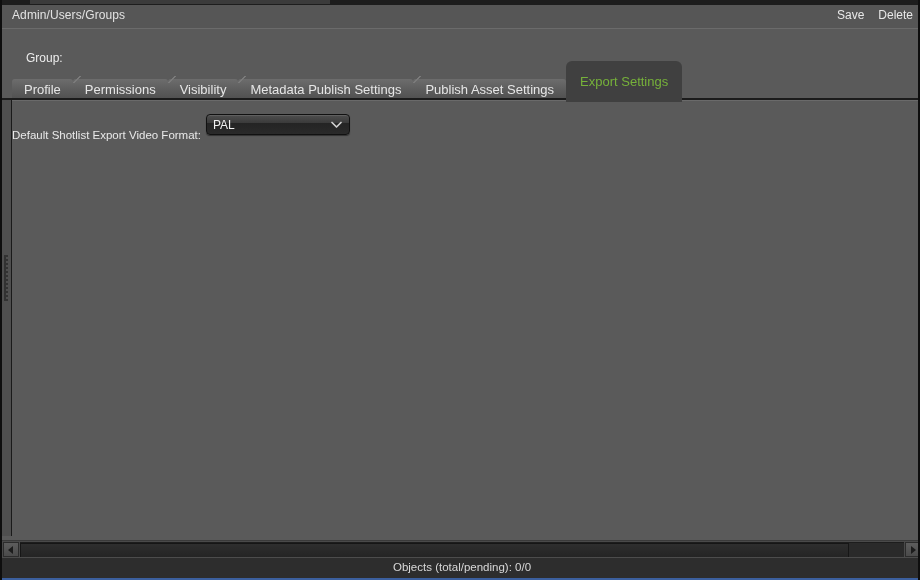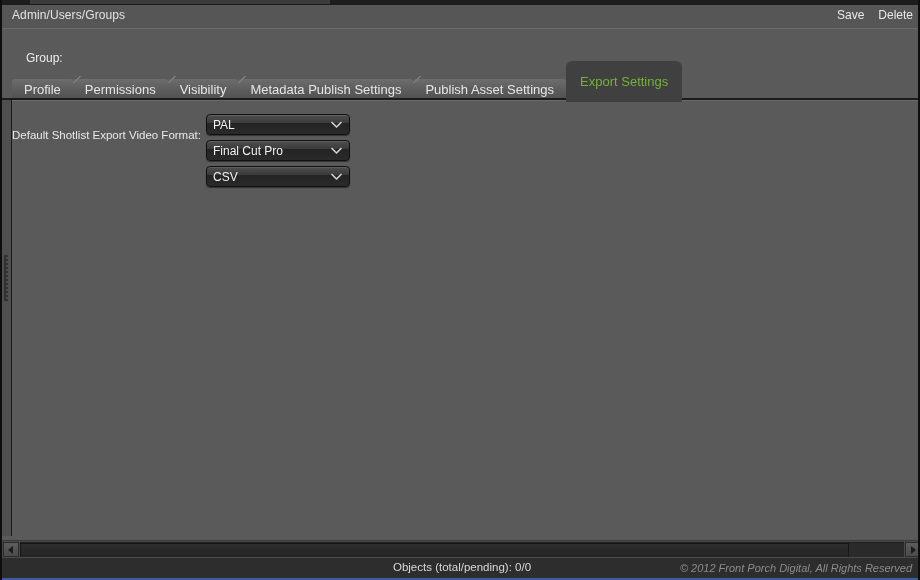--- a/index.html
+++ b/index.html
@@ -336,38 +336,22 @@
           <div class="combo field-combo">
             <span class="combo-text">PAL</span>
             <span class="combo-arrow">
               <svg width="11" height="8" viewBox="0 0 11 8">
                 <path d="M1 1.5 L5.5 6 L10 1.5" fill="none" stroke="#cfcfcf" stroke-width="1.7" stroke-linecap="round" stroke-linejoin="round"></path>
               </svg>
             </span>
           </div>
         </div>
         <div class="form-row" style="left: 0px; top: 39px; width: 920px;">
-          <div class="combo field-combo">
-            <span class="combo-text">Final Cut Pro</span>
-            <span class="combo-arrow">
-              <svg width="11" height="8" viewBox="0 0 11 8">
-                <path d="M1 1.5 L5.5 6 L10 1.5" fill="none" stroke="#cfcfcf" stroke-width="1.7" stroke-linecap="round" stroke-linejoin="round"></path>
-              </svg>
-            </span>
-          </div>
         </div>
         <div class="form-row" style="left: 0px; top: 65px; width: 920px;">
-          <div class="combo field-combo">
-            <span class="combo-text">CSV</span>
-            <span class="combo-arrow">
-              <svg width="11" height="8" viewBox="0 0 11 8">
-                <path d="M1 1.5 L5.5 6 L10 1.5" fill="none" stroke="#cfcfcf" stroke-width="1.7" stroke-linecap="round" stroke-linejoin="round"></path>
-              </svg>
-            </span>
-          </div>
         </div>
       </div>
   </div>
 
   <div class="splitter">
     <div class="splitter-grip"></div>
   </div>
 
   <div class="hscroll">
     <div class="hs-track">
@@ -384,17 +368,16 @@
       <span>
         <svg width="6" height="8" viewBox="0 0 6 8">
             <path d="M1 0 L1 8 L6 4 Z" fill="#1c1c1c"></path>
           </svg>
       </span>
     </div>
   </div>
 
   <div class="statusbar">
     <div class="status-objects">Objects (total/pending): 0/0</div>
-    <div class="status-copyright">© 2012 Front Porch Digital, All Rights Reserved</div>
   </div>
 
   <div class="bottom-line"></div>
 </div>
 
 </body></html>

